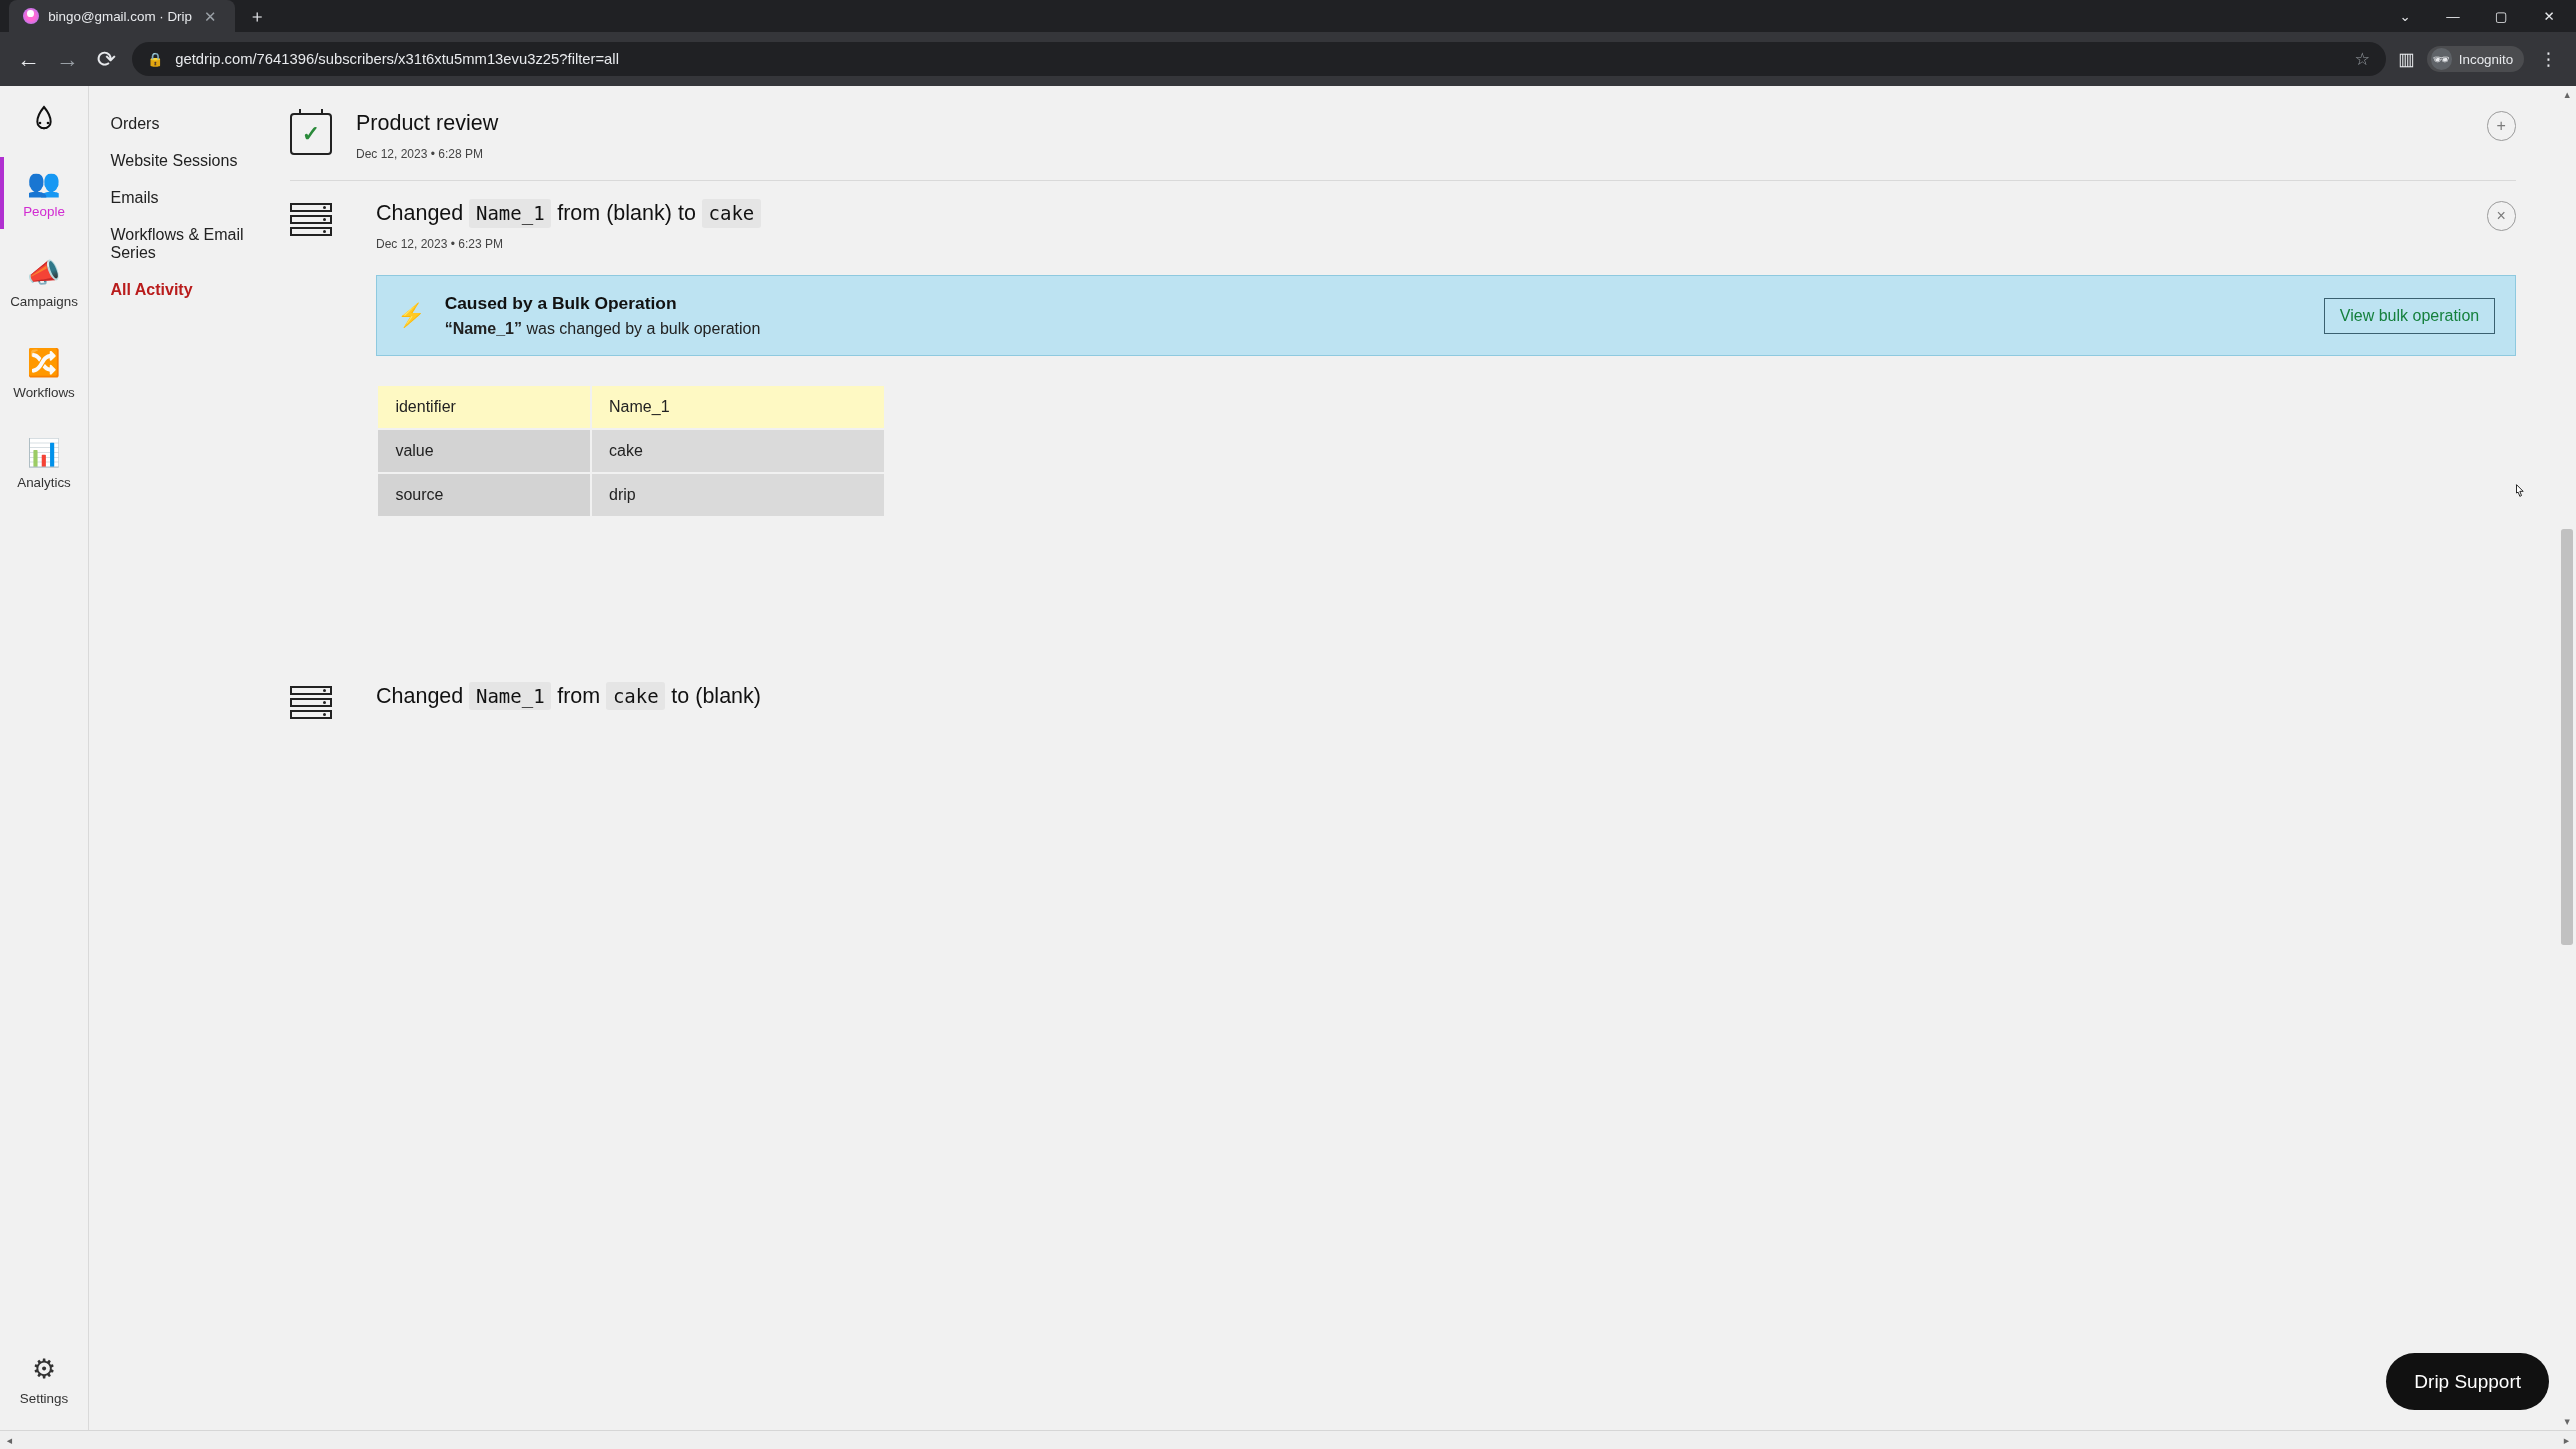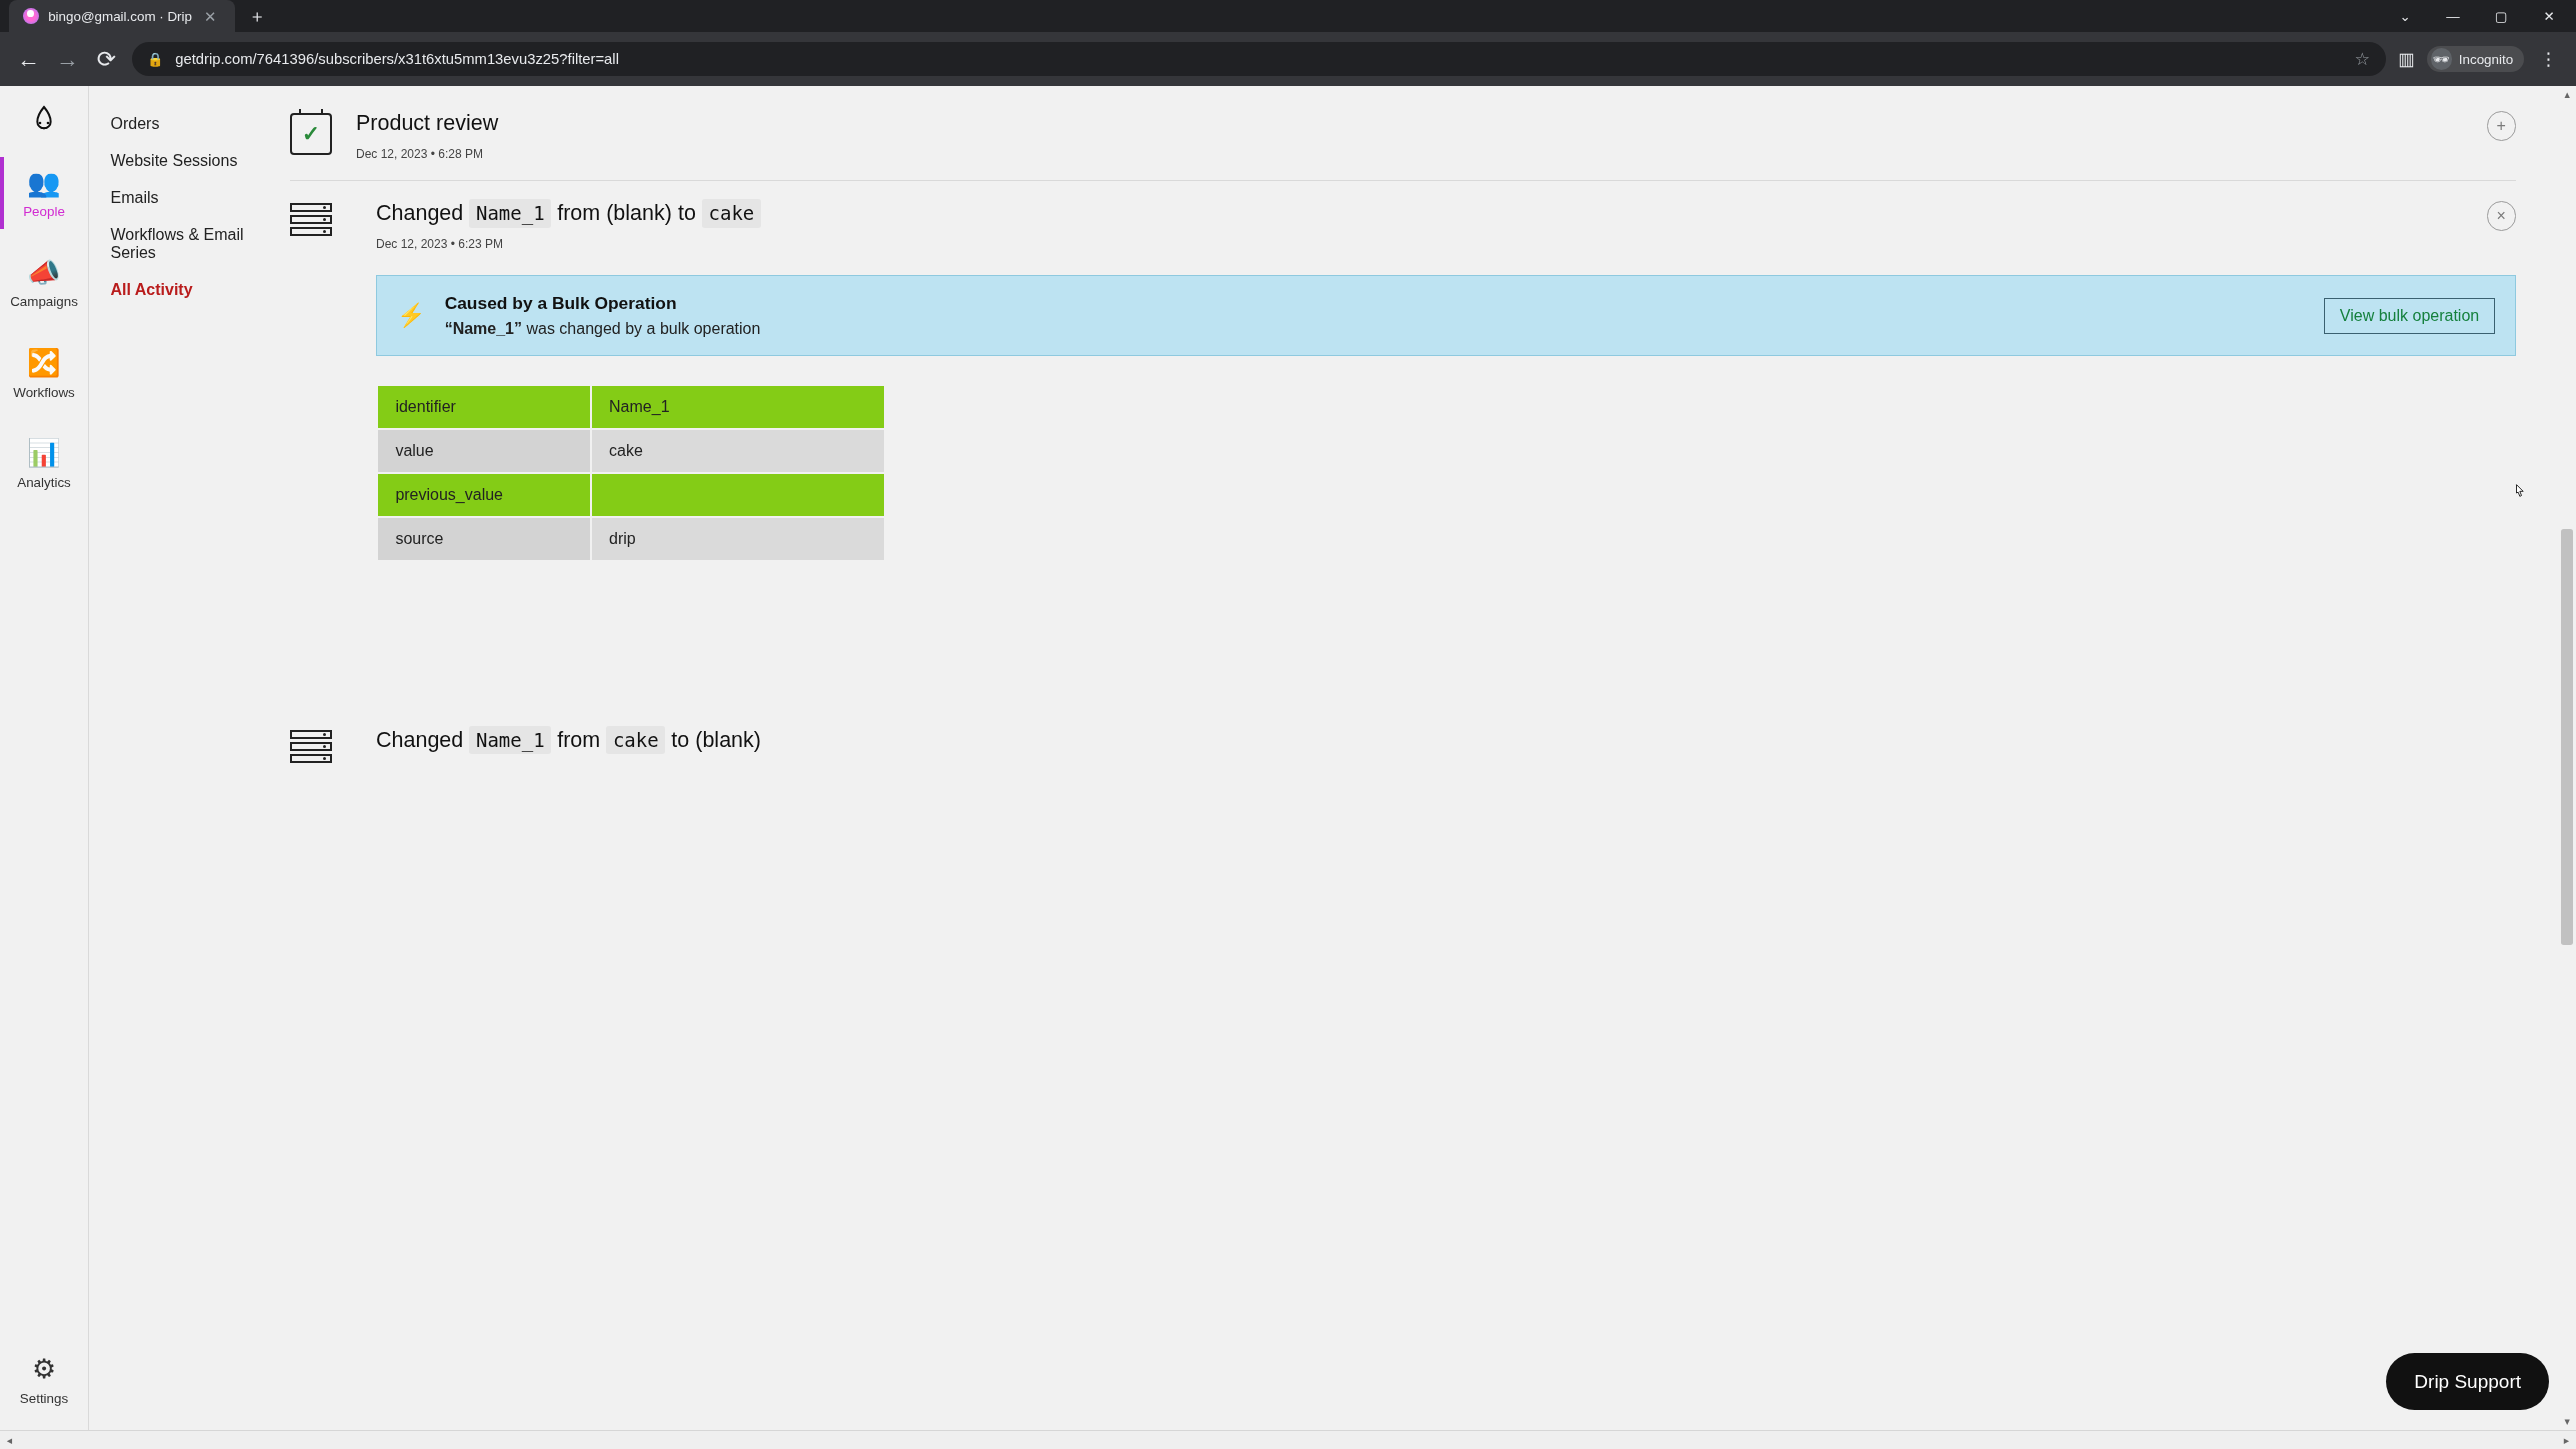--- a/index.html
+++ b/index.html
@@ -69,21 +69,21 @@
 .bolt { color:#4a6aff; font-size:23px; }
 .bulk-text { flex:1; }
 .bulk-title { font-size:17.4px; font-weight:700; color:#111; margin-bottom:5.4px; }
 .bulk-sub { font-size:16px; color:#222; }
 .bulk-sub .q { font-weight:700;text-align:right; }
 .bulk-btn { border:1.3px solid #3a6070; background:transparent; padding:8px 14.8px; font-size:16px; color:#15803d; font-weight:500; }
 
 .kv-table { margin:28px 0 0 0; width:510px; border-collapse:separate; border-spacing:2px; }
 .kv-table td { background:#dadada; padding:12px 17.4px; font-size:16px; color:#222; }
 .kv-table td.k { width:42%; background:#d3d3d3; }
-.kv-table tr.h td { background:#84cc16;margin-left:32px; }
+.kv-table tr.h td { background:#fef9c3;margin-left:32px; }
 
 
 .fab { position:absolute; right:27px; bottom:20px; background:#111; color:#fff; font-size:19px; font-weight:400; padding:17.4px 28px; border-radius:32px; }
 
 
 .scroll-v { position:absolute; top:86px; right:0; bottom:19px; width:17.4px; background:#f1f1f1; }
 .scroll-thumb { position:absolute; left:2.7px; right:2.7px; top:443px; height:416px; background:#c1c1c1; border-radius:2.7px; }
 .scroll-arrow { position:absolute; left:0; right:0; height:17.4px; display:flex; align-items:center; justify-content:center; color:#666; font-size:10.7px; }
 .scroll-arrow.up { top:0; }
 .scroll-arrow.down { bottom:0; }
@@ -211,24 +211,20 @@
           <table class="kv-table">
             <tbody>
                 <tr class="h">
                   <td class="k">identifier</td>
                   <td>Name_1</td>
                 </tr>
             <tr>
                   <td class="k">value</td>
                   <td>cake</td>
                 </tr>
-            <tr class="h">
-                  <td class="k">previous_value</td>
-                  <td></td>
-                </tr>
             <tr>
                   <td class="k">source</td>
                   <td>drip</td>
                 </tr>
           </tbody>
             </table>
         </div>
         <div class="expander">×</div>
       </div>
 

